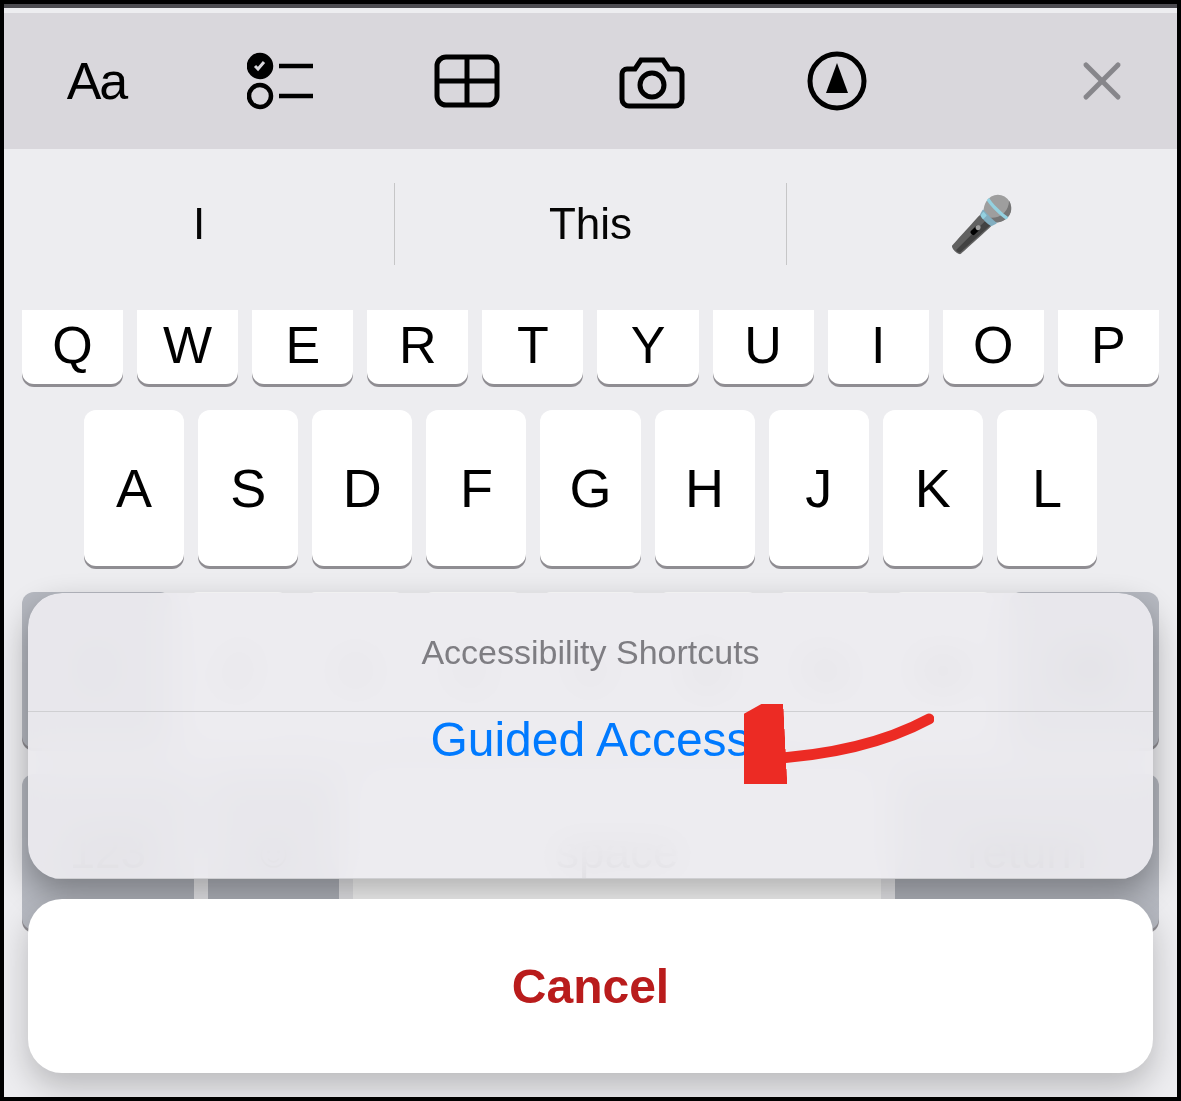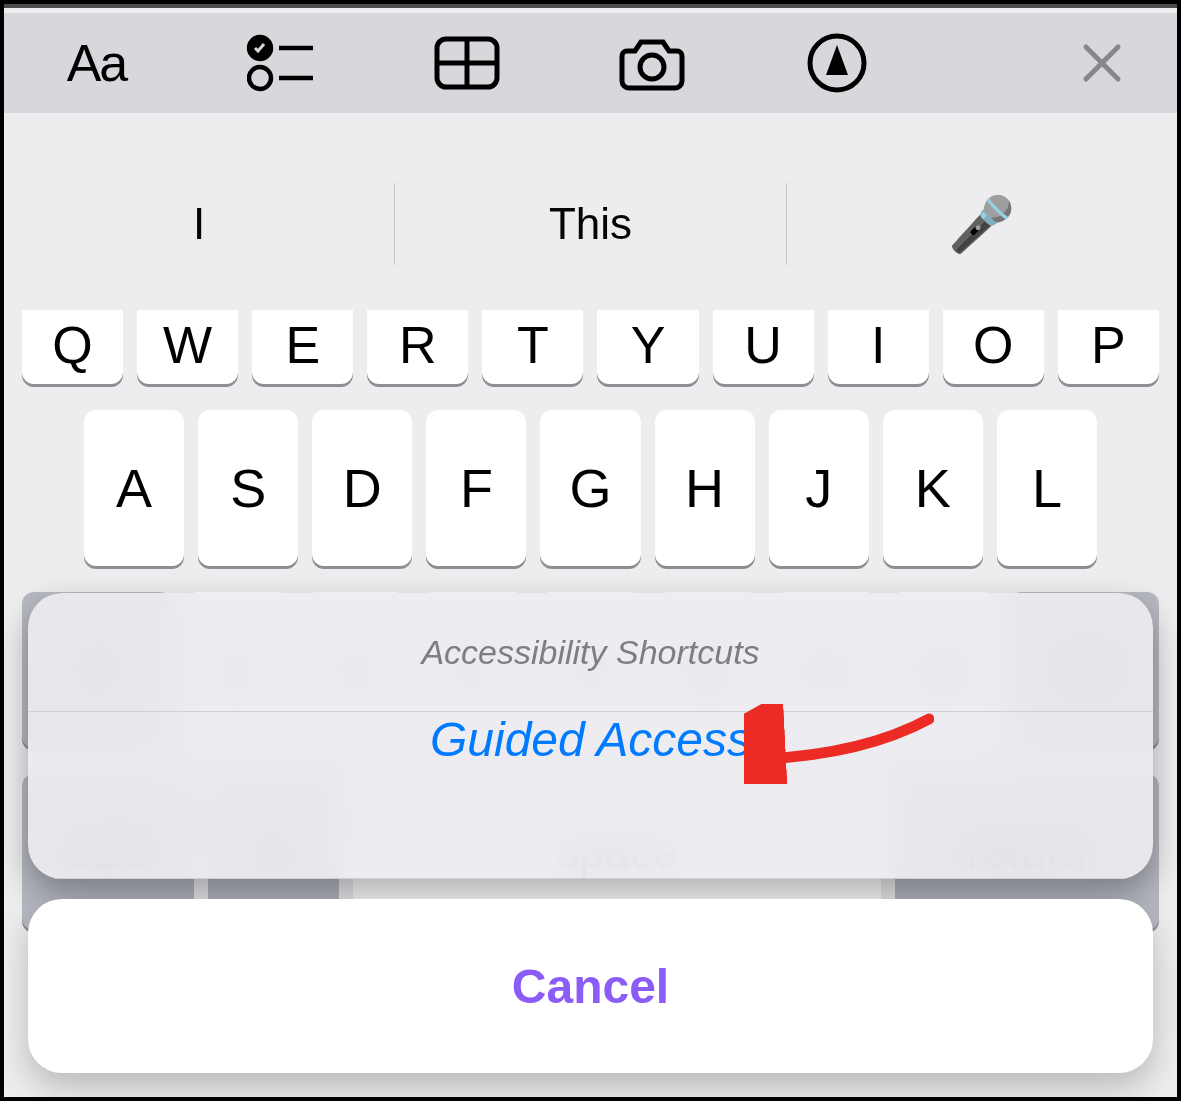--- a/index.html
+++ b/index.html
@@ -4,21 +4,21 @@
 <style>
   * { box-sizing: border-box; margin: 0; padding: 0; }
   html, body { width: 1181px; height: 1101px; overflow: hidden; font-family: -apple-system, "Helvetica Neue", Helvetica, Arial, sans-serif; }
   body { background: #ededf0; -webkit-font-smoothing: antialiased; }
   .frame { position: relative; width: 1181px; height: 1101px; border: 4px solid #000; background: #ededf0; }
 
   
   .top-strip { position:absolute; left:0; right:0; top:0; height:4px; background:#4c4b50; }
 
   
-  .fmt-bar { position:absolute; left:0; right:0; top:9px; height:100px; background:#d9d7dc; display:flex; align-items:center; }
+  .fmt-bar { position:absolute; left:0; right:0; top:9px; height:136px; background:#d9d7dc; display:flex; align-items:center; }
   .fmt-btn { flex:0 0 auto; width:185px; height:100%; display:flex; align-items:center; justify-content:center; color:#000; }
   .fmt-btn svg { display:block; }
 
   
   .sugg { position:absolute; left:0; right:0; top:150px; height:140px; display:flex; align-items:center; }
   .sugg-cell { flex:1; display:flex; justify-content:center; align-items:center; font-size:44px; color:#050505; font-weight:400; }
   .sugg-sep { width:1px; height:82px; background:#c6c6c7; }
 
   
   .kb { position:absolute; left:0; right:0; top:306px; height:780px; }
@@ -28,25 +28,25 @@
   .kb-row2 { margin-top:26px; padding:0 80px; }
   .kb-row3 { margin-top:26px; padding:0 18px; }
   .key-wide { flex:1.45; }
   .key-gray { background:#b6b9c1; }
   .kb-bottom { margin-top:26px; display:flex; gap:14px; padding:0 18px; }
   .kb-bottom .key { font-size:46px; }
   .key-space { flex:4; font-size:44px; }
   .kb-extra { margin-top:36px; display:flex; justify-content:space-between; padding:0 46px; }
   .sheet { position:absolute; left:24px; right:24px; bottom:218px; border-radius:34px; overflow:hidden; box-shadow:0 14px 32px rgba(0,0,0,.32); }
   .sheet-blur { position:absolute; inset:0; background:rgba(236,235,239,.93); backdrop-filter:blur(18px); }
-  .sheet-content { position:relative;font-style:italic; }
+  .sheet-content { position:relative; }
   .sheet-header { height:118px; display:flex; justify-content:center; align-items:center; font-size:34px; color:#7e7d82; font-weight:400; }
   .sheet-sep { height:1px; background:#cfcfd2; }
   .sheet-item { height:166px; display:flex; justify-content:center; font-size:48px; color:#007aff; font-weight:400; }
-  .cancel-btn { position:absolute; left:24px; right:24px; bottom:24px; height:174px; background:#fff; border-radius:34px; display:flex; justify-content:center; align-items:center; font-size:48px; color:#8b5cf6; font-weight:600; box-shadow:0 14px 32px rgba(0,0,0,.22); }
+  .cancel-btn { position:absolute; left:24px; right:24px; bottom:24px; height:174px; background:#fff; border-radius:34px; display:flex; justify-content:center; align-items:center; font-size:48px; color:#b91c1c; font-weight:600; box-shadow:0 14px 32px rgba(0,0,0,.22); }
 
   
   .arrow { position:absolute; left:740px; top:700px; width:190px; height:80px; pointer-events:none; }
 </style>
 </head>
 <body>
 
 <div class="frame">
   <div class="top-strip"></div>
 

